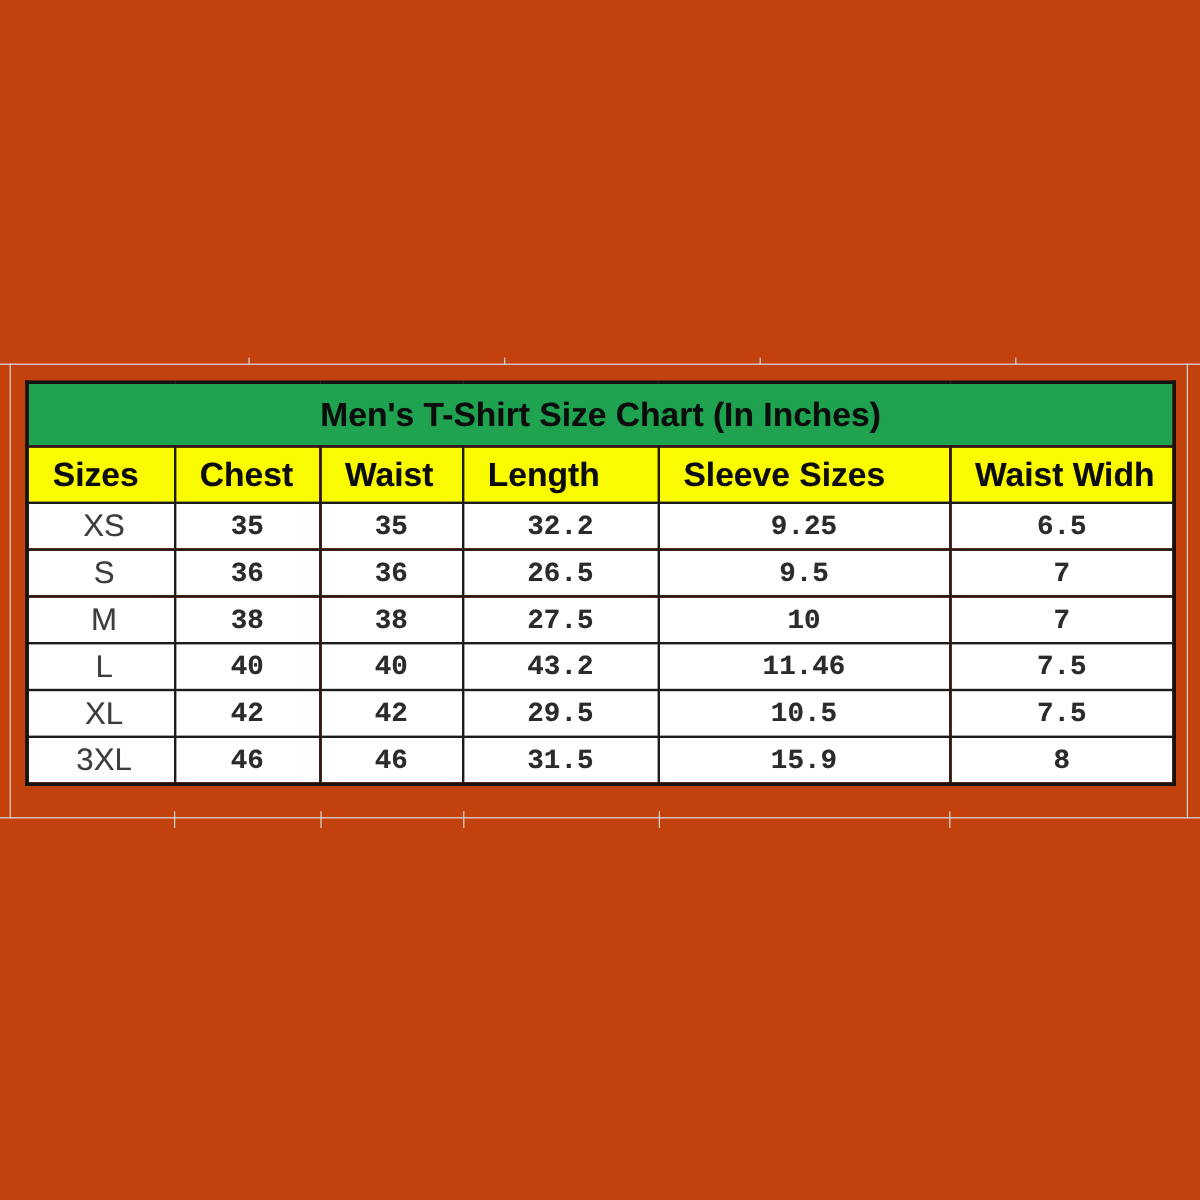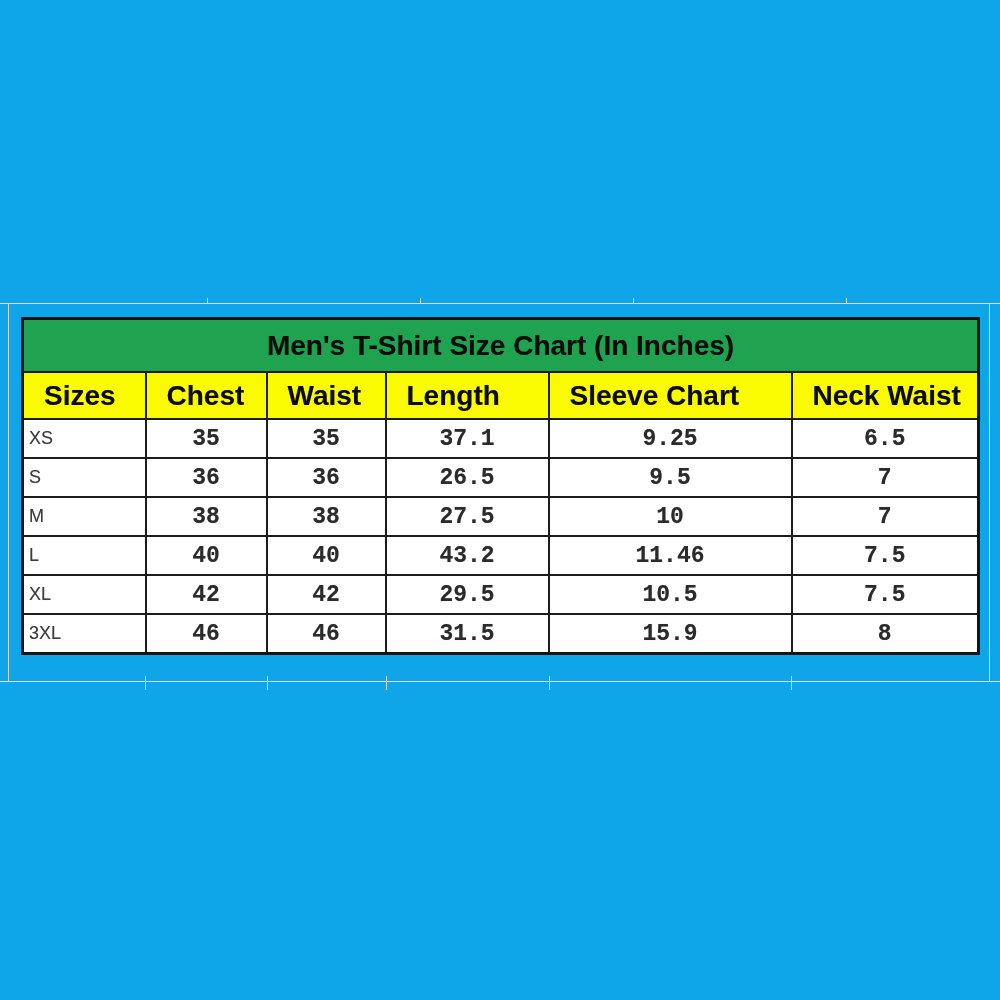--- a/index.html
+++ b/index.html
@@ -5,21 +5,21 @@
   html, body {
     margin: 0;
     padding: 0;
     background: #ffffff;
     font-family: "Liberation Sans", sans-serif;
   }
   .page {
     position: relative;
     width: 1000px;
     height: 1000px;
-    background: #0ea5e9;
+    background: #c2410c;
     overflow: hidden;
   }
   
   .gl-h {
     position: absolute;
     height: 1px;
     background: #dcdcdc;
   }
   .gl-v {
     position: absolute;
@@ -60,24 +60,24 @@
     text-align: left;
     vertical-align: middle;
     padding: 0 0 0 20px;
   }
   tr.data-row td {
     height: 35px;
     background: #ffffff;
     vertical-align: middle;
   }
   tr.data-row td.size-cell {
-    font-size: 18px;
+    font-size: 26px;
     font-weight: 400;
     color: #3d3d3d;
-    text-align: left;
+    text-align: center;
     padding: 0 0 0 5px;
   }
   tr.data-row td.value-cell {
     font-size: 23px;
     font-weight: 600;
     color: #2b2b2b;
     text-align: center;
     font-family: Liberation Mono, monospace;
   }
 </style>
@@ -111,30 +111,30 @@
     </colgroup>
     <thead>
       <tr class="title-row">
         <th colspan="6">Men's T-Shirt Size Chart (In Inches)</th>
       </tr>
       <tr class="colhead-row">
         <th>Sizes</th>
         <th>Chest</th>
         <th>Waist</th>
         <th>Length</th>
-        <th>Sleeve Chart</th>
-        <th>Neck Waist</th>
+        <th>Sleeve Sizes</th>
+        <th>Waist Widh</th>
       </tr>
     </thead>
     <tbody>
       <tr class="data-row">
         <td class="size-cell">XS</td>
         <td class="value-cell">35</td>
         <td class="value-cell">35</td>
-        <td class="value-cell">37.1</td>
+        <td class="value-cell">32.2</td>
         <td class="value-cell">9.25</td>
         <td class="value-cell">6.5</td>
       </tr>
       <tr class="data-row">
         <td class="size-cell">S</td>
         <td class="value-cell">36</td>
         <td class="value-cell">36</td>
         <td class="value-cell">26.5</td>
         <td class="value-cell">9.5</td>
         <td class="value-cell">7</td>

